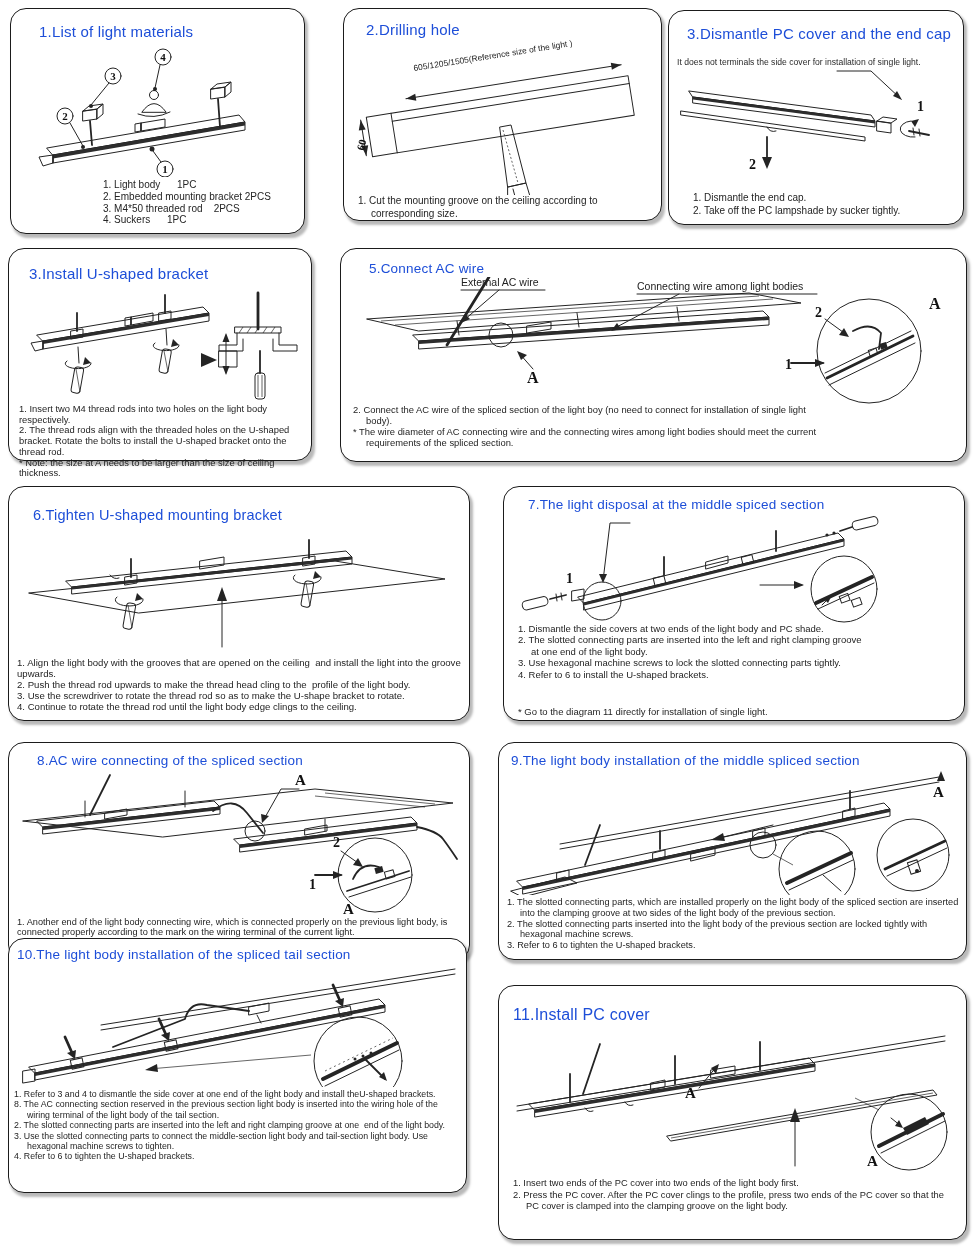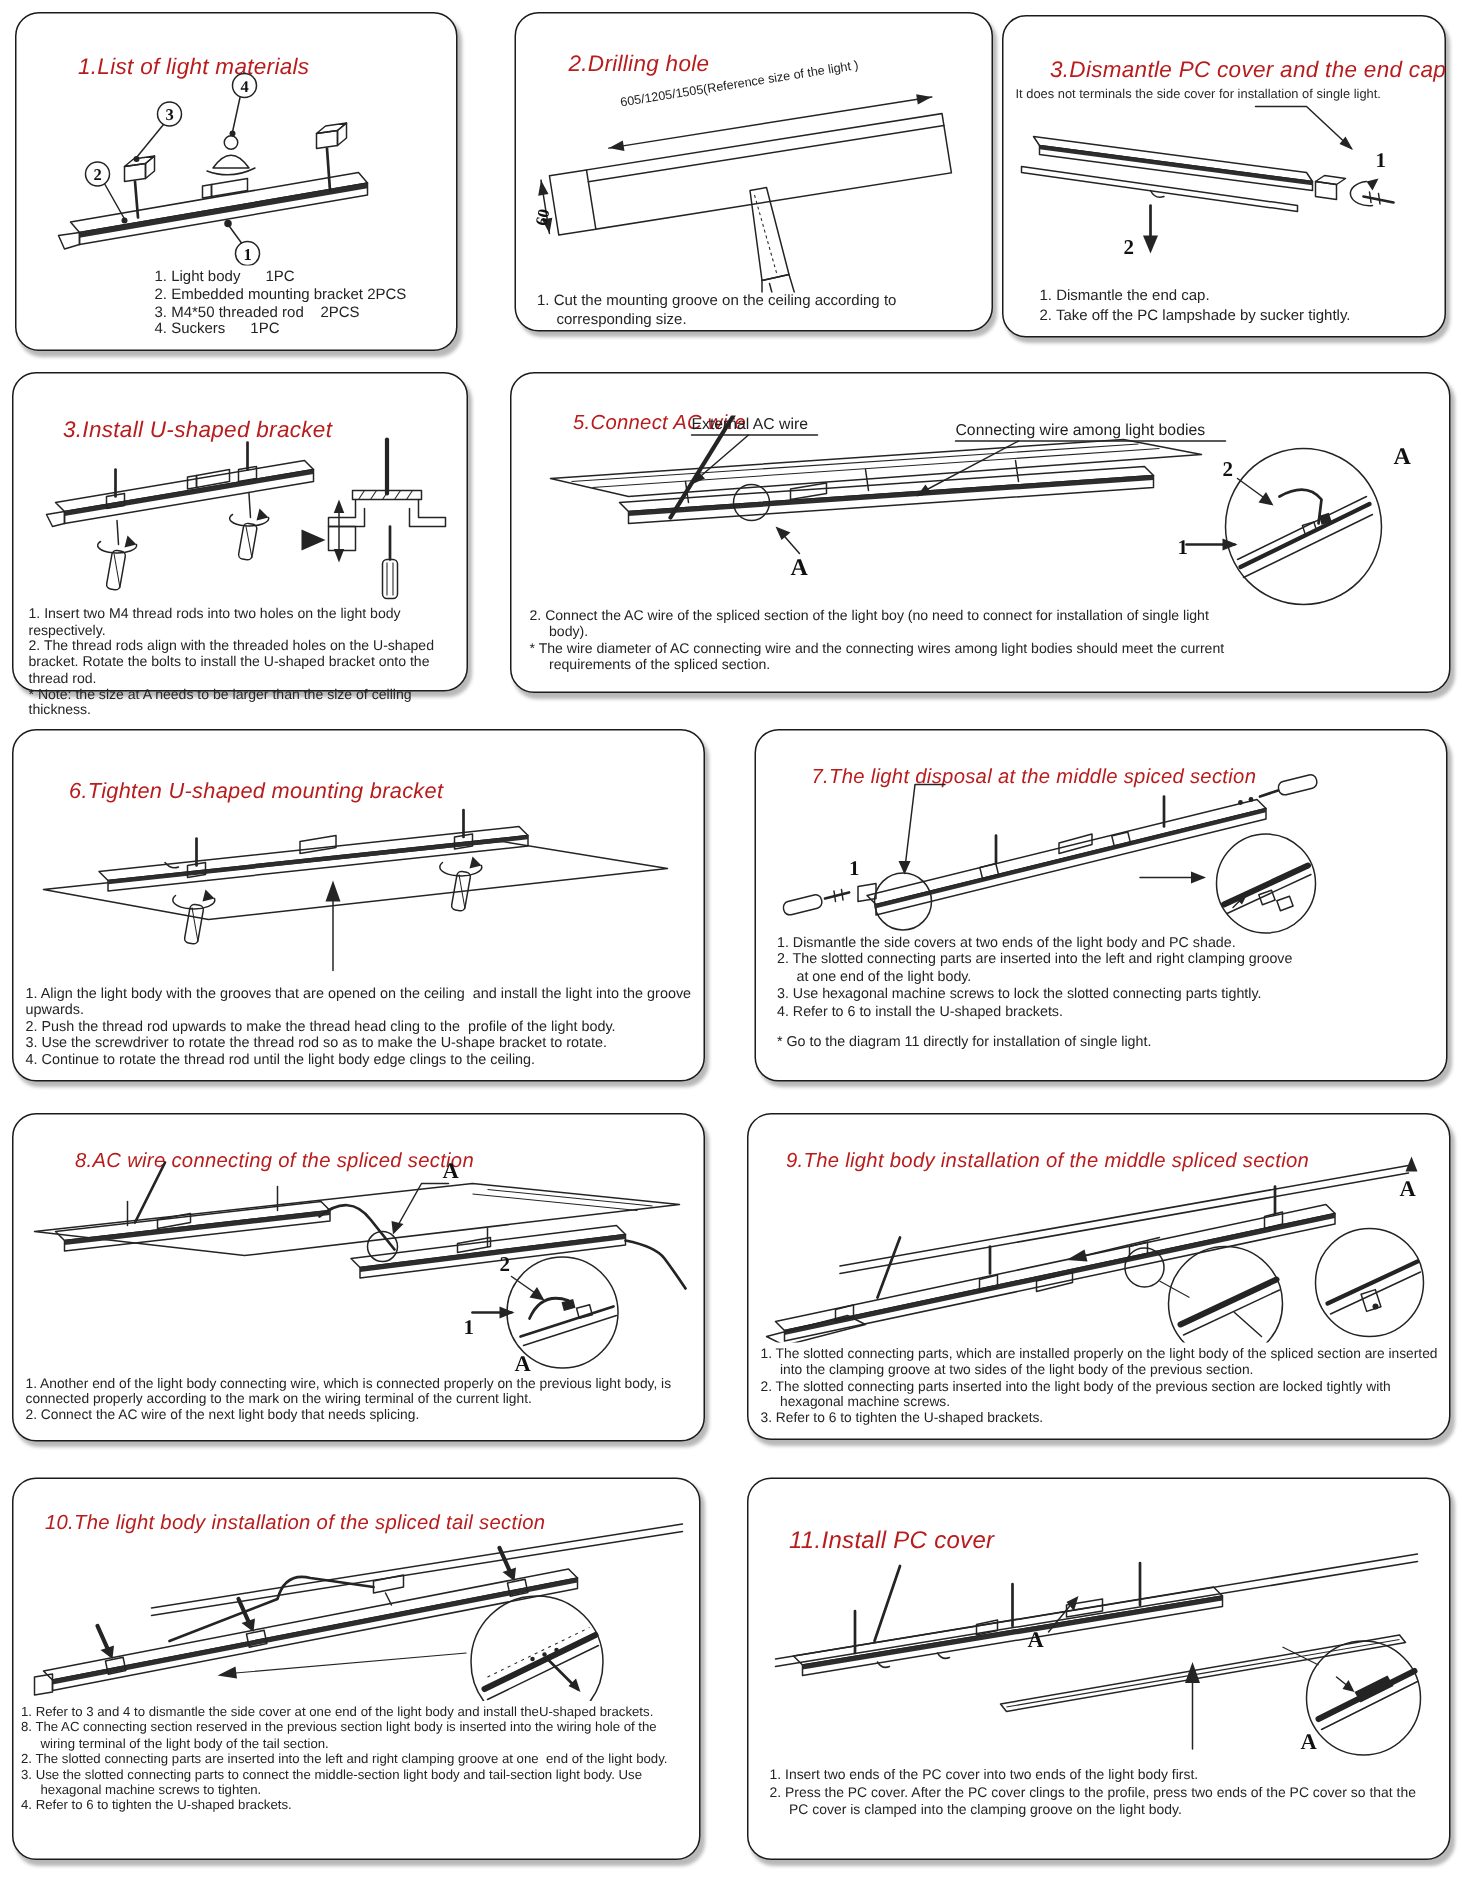--- a/index.html
+++ b/index.html
@@ -1,25 +1,25 @@
 <!DOCTYPE html>
 <html><head>
 <meta charset="utf-8">
 <style>
   html,body{margin:0;padding:0;background:#fff;}
   #page{position:relative;width:975px;height:1251px;background:#ffffff;overflow:hidden;
         font-family:"Liberation Sans",sans-serif;color:#222;}
   .panel{position:absolute;background:#fff;border:1.6px solid #1b1b1b;border-radius:16px;
          box-shadow:2.5px 3.5px 2.5px rgba(0,0,0,.28);}
-  .title{position:absolute;margin:13px;font-weight:400;color:#b91c1c;letter-spacing:.2px;white-space:nowrap;font-style:italic;}
+  .title{position:absolute;margin:0;font-weight:400;color:#1d4ed8;letter-spacing:.2px;white-space:nowrap;}
   .note{position:absolute;white-space:nowrap;color:#2a2a2a;}
   .instr{position:absolute;color:#242424;}
   .instr .it{white-space:pre-wrap;}
   .hang .it{padding-left:13px;text-indent:-13px;}
-  .foot{margin-top:9px;}
+  .foot{margin-top:26px;}
   svg.diag{position:absolute;overflow:hidden;}
   .ln{fill:none;stroke:#242424;stroke-width:1;stroke-linejoin:round;stroke-linecap:round;}
   .th{fill:none;stroke:#242424;stroke-width:.7;}
   .w2{stroke-width:1.8;} .w3{stroke-width:2.8;} .w4{stroke-width:4;}
   .fl{fill:#242424;stroke:none;}
   .strip{fill:#2d2d2d;stroke:none;}
   text.co{font-family:"Liberation Serif",serif;font-weight:bold;font-size:14px;fill:#111;}
   text.sm{font-family:"Liberation Sans",sans-serif;font-size:8.4px;fill:#222;}
   text.lb{font-family:"Liberation Sans",sans-serif;font-size:10.5px;fill:#222;}
   text.cn{font-family:"Liberation Serif",serif;font-weight:bold;font-size:11px;fill:#111;text-anchor:middle;}
@@ -417,21 +417,21 @@
       <polygon class="fl" points="432,12 440,12 436,2"></polygon>
       <text class="co" x="428" y="28" style="font-size:15px">A</text>
     </svg>
     <div class="instr hang" style="left:8px;top:154px;width:452px;font-size:9.2px;line-height:1.17">
       <div class="it">1. The slotted connecting parts, which are installed properly on the light body of the spliced section are inserted into the clamping groove at two sides of the light body of the previous section.</div>
       <div class="it">2. The slotted connecting parts inserted into the light body of the previous section are locked tightly with hexagonal machine screws.</div>
       <div class="it">3. Refer to 6 to tighten the U-shaped brackets.</div>
     </div>
   </section>
 
-  <section class="panel" style="left:8px;top:985px;width:457px;height:253px">
+  <section class="panel" style="left:8px;top:938px;width:457px;height:253px">
     <h2 class="title" style="left:8px;top:8px;font-size:13.5px">10.The light body installation of the spliced tail section</h2>
     <svg class="diag" style="left:4px;top:24px" width="452" height="124" viewBox="0 0 452 124">
       <line class="ln" x1="88" y1="62" x2="442" y2="6"></line>
       <line class="ln" x1="88" y1="67" x2="442" y2="11"></line>
       <polygon class="ln" points="22,110 372,42 366,36 16,104"></polygon>
       <polygon class="ln" points="22,110 372,42 372,49 22,117"></polygon>
       <polygon class="strip" points="22,110 372,42 372,45 22,113"></polygon>
       <polygon class="ln" points="10,108 22,106 22,118 10,120"></polygon>
       <rect class="ln" x="58" y="96" width="12" height="9" transform="rotate(-12 64 100)"></rect>
       <rect class="ln" x="152" y="78" width="12" height="9" transform="rotate(-12 158 82)"></rect>

